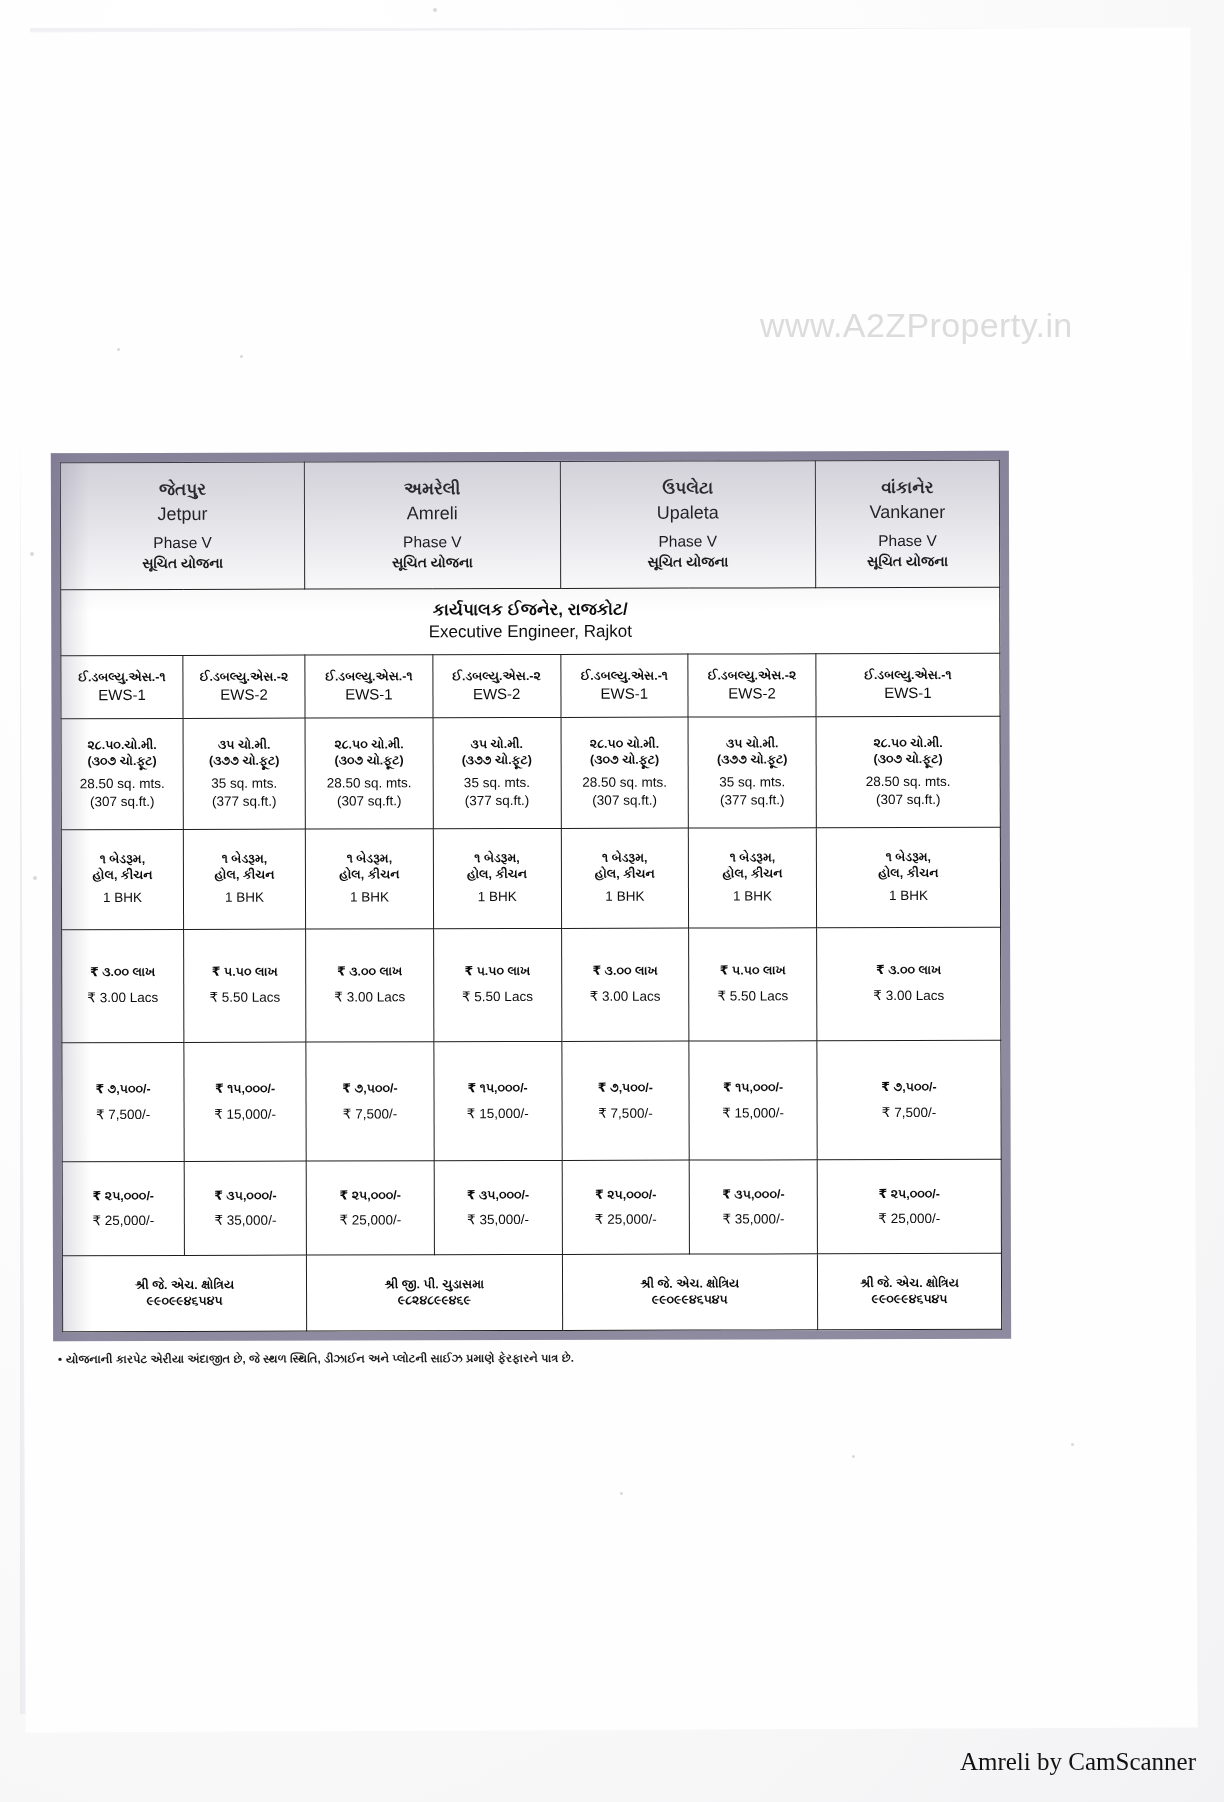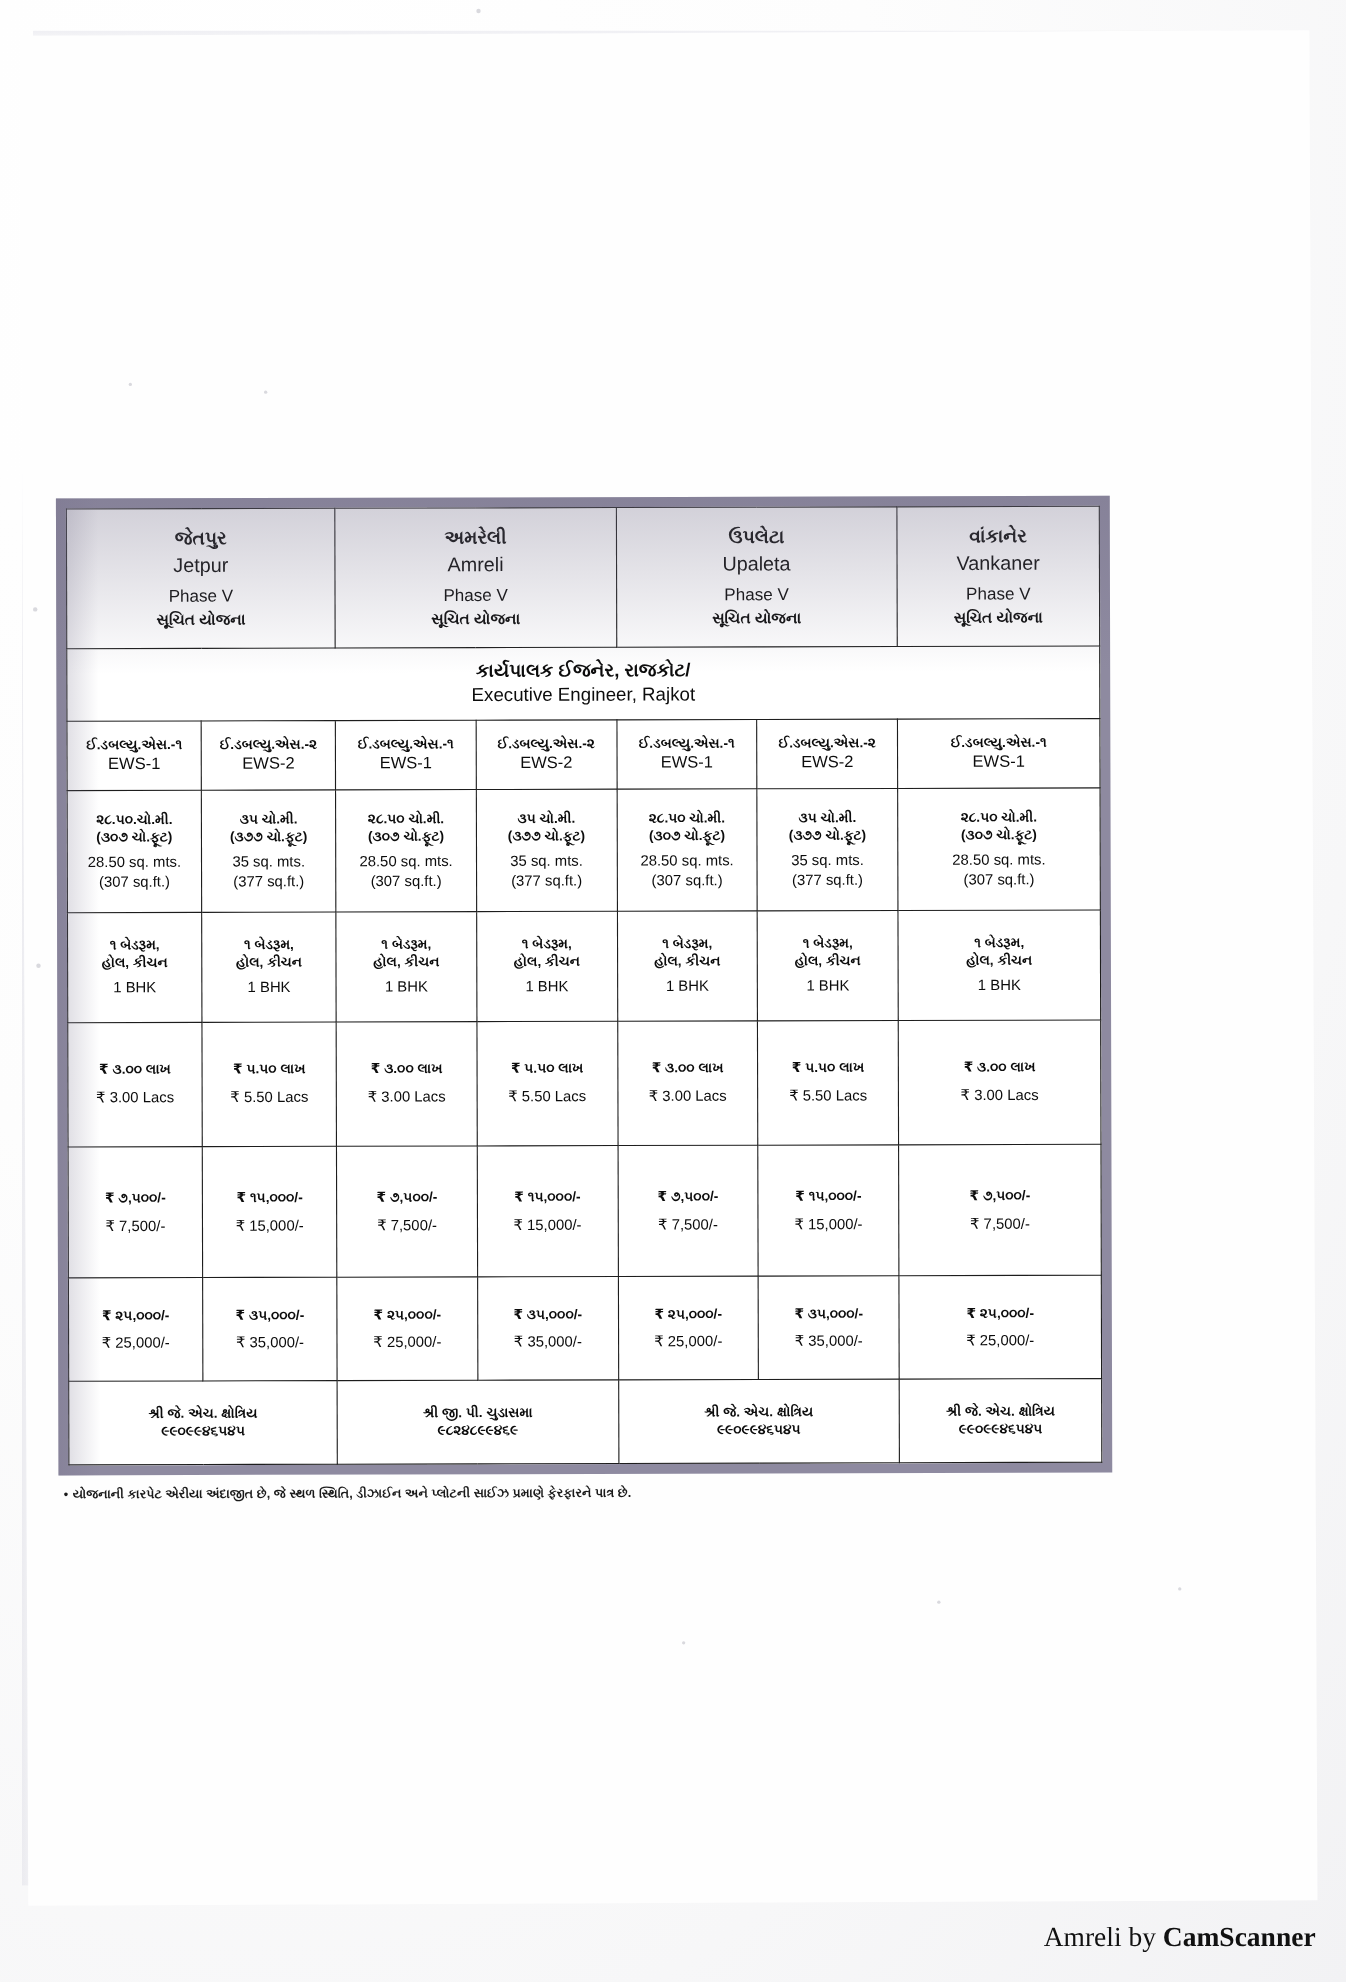--- a/index.html
+++ b/index.html
@@ -111,41 +111,42 @@
     transform: rotate(-0.15deg);
   }
   .footnote .star { margin-right:4px; }
 
   
   .scanfoot {
     position:absolute; right:28px; bottom:26px;
     font-size:25px; color:#111;
     font-family:"Liberation Serif","DejaVu Serif",serif;
   }
-  .scanfoot .brand { font-weight:bold; }
+  .scanfoot .brand { font-weight:normal; }
 </style>
 </head>
 <body>
 
 <div id="page">
 
   <div class="paper-edge-t"></div>
   <div class="paper-edge-l"></div>
   <div id="paper"></div>
 
   <div class="speck" style="left:433px;top:8px;width:4px;height:4px;"></div>
   <div class="speck" style="left:117px;top:348px;width:3px;height:3px;"></div>
   <div class="speck" style="left:240px;top:355px;width:3px;height:3px;"></div>
   <div class="speck" style="left:30px;top:552px;width:4px;height:4px;"></div>
   <div class="speck" style="left:33px;top:876px;width:4px;height:4px;"></div>
   <div class="speck" style="left:1002px;top:846px;width:3px;height:3px;"></div>
   <div class="speck" style="left:1071px;top:1443px;width:3px;height:3px;"></div>
   <div class="speck" style="left:852px;top:1455px;width:3px;height:3px;"></div>
   <div class="speck" style="left:620px;top:1492px;width:3px;height:3px;"></div>
 
+  <div class="wm-top">www.A2ZProperty.in</div>
   <div class="wm-mid">A2Z Property</div>
 
   <div id="frame">
     <table class="grid">
       <colgroup>
         <col style="width:13.0%">
           <col style="width:13.0%">
         <col style="width:13.6%">
           <col style="width:13.6%">
         <col style="width:13.6%">

